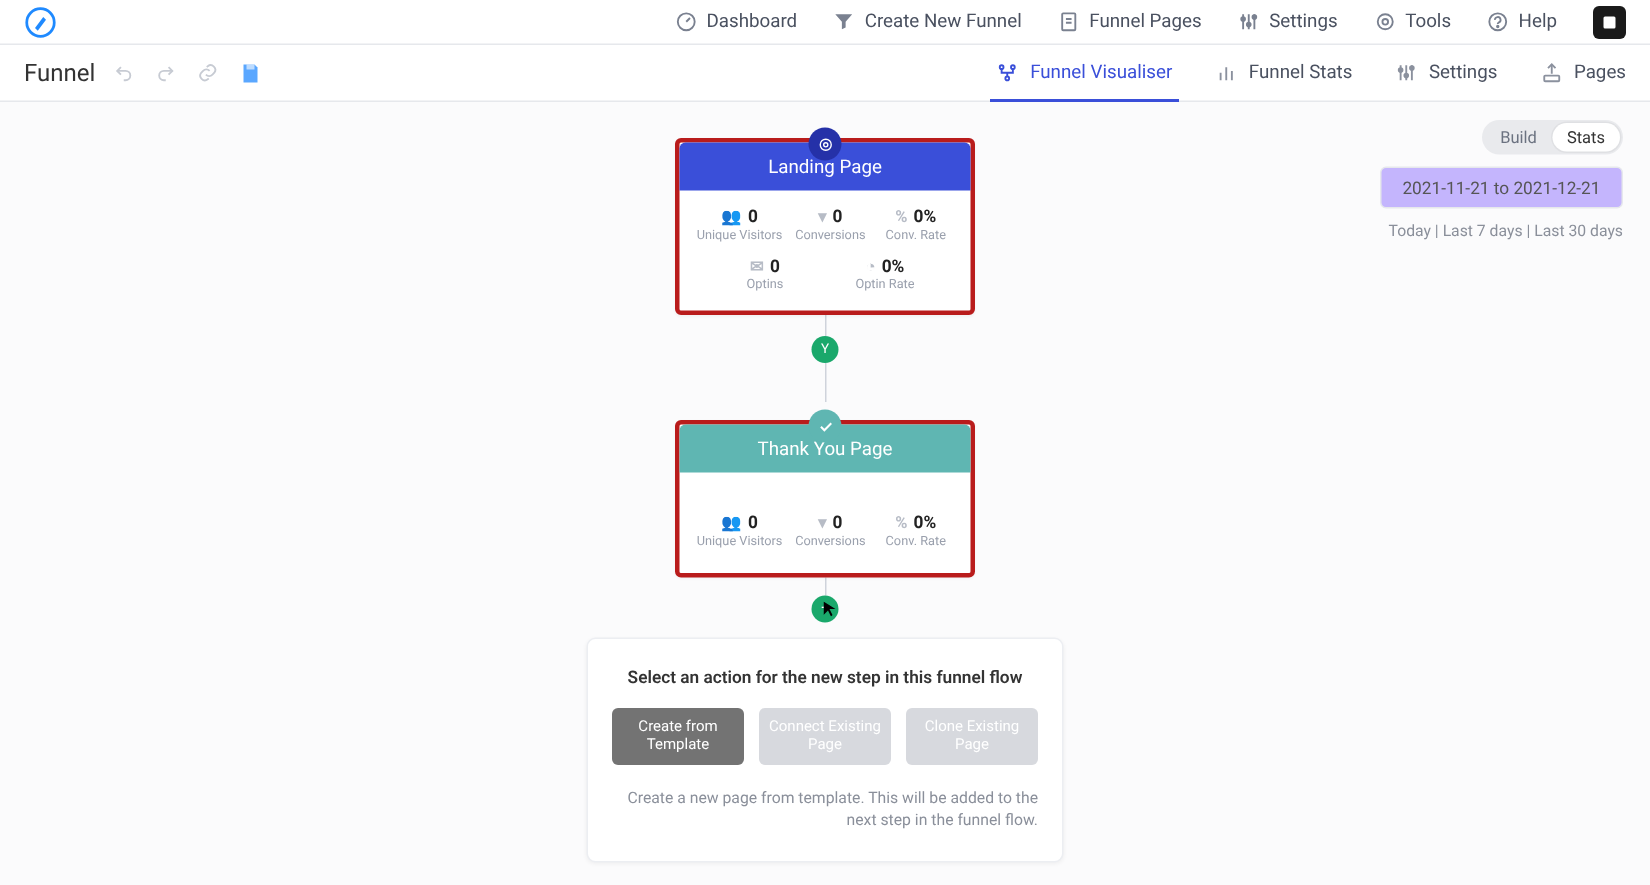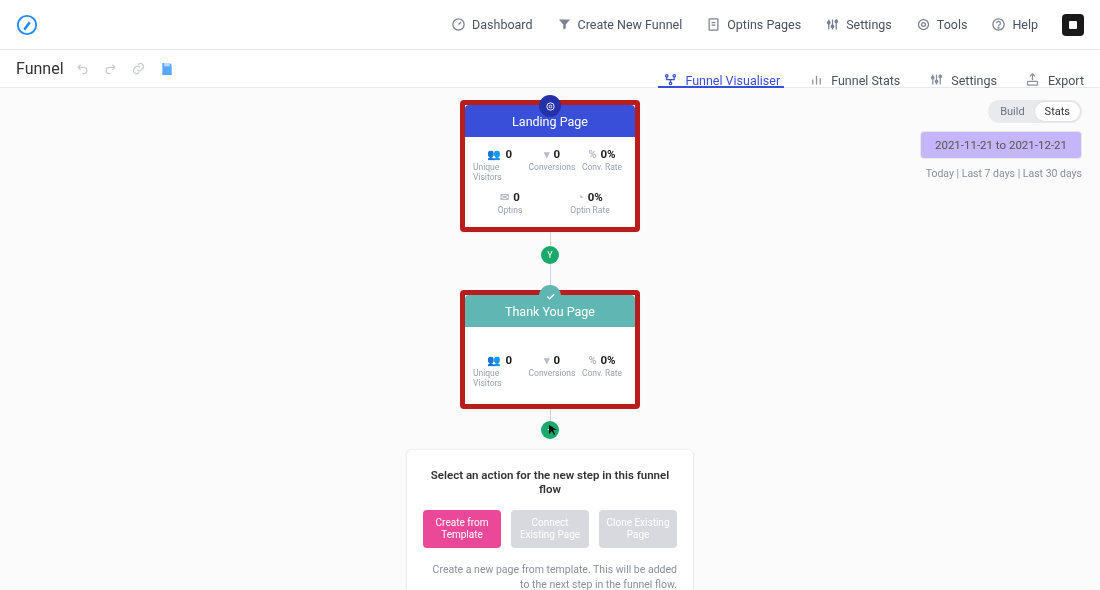--- a/index.html
+++ b/index.html
@@ -11,75 +11,75 @@
     --teal:#5fb6b2;
     --green:#27ae60;
     --badge-green:#1aa86b;
     --bg:#fbfbfc;
     --chip-bg:#e9eaed;
   }
   *{box-sizing:border-box;font-family:-apple-system,BlinkMacSystemFont,"Segoe UI",Roboto,Arial,sans-serif;}
   body{margin:0;padding:0;width:1100px;height:590px;background:var(--bg);color:var(--text);overflow:hidden;}
 
   
-  .topbar{height:50px;background:#fff;border-bottom:1px solid var(--border);display:flex;align-items:center;padding:0 16px;}
+  .topbar{height:30px;background:#fff;border-bottom:1px solid var(--border);display:flex;align-items:center;padding:0 16px;}
   .logo{display:flex;align-items:center;gap:6px;color:#1f8aff;font-weight:700;}
   .logo svg{display:block;}
   .topnav{margin-left:auto;display:flex;align-items:center;gap:24px;font-size:12.5px;color:#4a5160;}
   .topnav .item{display:flex;align-items:center;gap:6px;cursor:pointer;}
   .topnav .item .ico{color:#7a8190;width:15px;height:15px;display:inline-flex;align-items:center;justify-content:center;}
   .avatar{width:22px;height:22px;border-radius:4px;background:#1a1a1a;display:flex;align-items:center;justify-content:center;color:#fff;font-size:10px;}
 
   
   .subbar{height:38px;background:#fff;border-bottom:1px solid var(--border);display:flex;align-items:center;padding:0 16px;}
   .subleft{display:flex;align-items:center;gap:10px;font-size:16px;color:#333;}
   .tool{width:18px;height:18px;display:inline-flex;align-items:center;justify-content:center;color:#c7cbd3;}
   .subright{margin-left:auto;display:flex;align-items:center;gap:28px;font-size:12.5px;color:#4a5160;}
-  .subright .sitem{display:flex;align-items:flex-end;gap:7px;cursor:pointer;padding-bottom:0;position:relative;height:38px;}
+  .subright .sitem{display:flex;align-items:center;gap:7px;cursor:pointer;padding-bottom:0;position:relative;height:38px;}
   .subright .sitem.active{color:#3a4fd9;}
   .subright .sitem.active::after{content:"";position:absolute;left:-4px;right:-4px;bottom:0;height:2px;background:#3a4fd9;}
   .sitem .ico{color:#8b919e;width:16px;height:16px;display:inline-flex;align-items:center;justify-content:center;}
   .sitem.active .ico{color:#3a4fd9;}
 
   
   .canvas{position:relative;width:100%;height:calc(590px - 76px);}
   .right-panel{position:absolute;top:12px;right:18px;display:flex;flex-direction:column;align-items:flex-end;gap:8px;}
   .toggle{display:flex;background:var(--chip-bg);border-radius:999px;padding:2px;font-size:11px;color:#6b7280;}
   .toggle .seg{padding:3px 10px;border-radius:999px;cursor:pointer;}
   .toggle .seg.active{background:#fff;color:#333;box-shadow:0 0 0 1px rgba(0,0,0,0.04);}
   .daterange{border:1px solid var(--border);background:#c4b5fd;border-radius:4px;padding:6px 14px;font-size:11.5px;color:#555;}
   .quicklinks{font-size:10.5px;color:#8a8f9a;}
   .quicklinks span{cursor:pointer;}
 
   
   .flow{position:absolute;left:50%;transform:translateX(-50%);top:12px;width:280px;display:flex;flex-direction:column;align-items:center;}
-  .card{width:180px;background:#fff;border:5px solid #b91c1c;border-radius:4px;box-shadow:0 1px 2px rgba(0,0,0,0.04);position:relative;margin-top:0;}
+  .card{width:200px;background:#fff;border:3px solid #b91c1c;border-radius:4px;box-shadow:0 1px 2px rgba(0,0,0,0.04);position:relative;margin-top:12px;}
   .card .badge{position:absolute;top:-10px;left:50%;transform:translateX(-50%);width:22px;height:22px;border-radius:50%;display:flex;align-items:center;justify-content:center;color:#fff;font-size:11px;}
   .card.landing .badge{background:#2531a8;}
   .card.thankyou .badge{background:var(--teal);}
   .card .head{padding:9px 8px 8px;color:#fff;font-size:12.5px;text-align:center;border-radius:4px 4px 0 0;}
   .card.landing .head{background:var(--blue);}
   .card.thankyou .head{background:var(--teal);}
   .card .body{padding:10px 8px 12px;}
   .statsrow{display:flex;justify-content:space-around;margin-bottom:8px;}
   .stat{display:flex;flex-direction:column;align-items:center;min-width:50px;}
   .stat .v{display:flex;align-items:center;gap:4px;font-size:11.5px;font-weight:700;color:#222;}
   .stat .v .sico{color:#b7bcc6;font-size:11px;}
   .stat .l{font-size:8.5px;color:#9aa0ad;margin-top:1px;}
 
   .connector{width:1px;height:14px;background:#cfd3db;}
   .node{width:18px;height:18px;border-radius:50%;background:var(--badge-green);color:#fff;font-size:9px;display:flex;align-items:center;justify-content:center;cursor:pointer;}
   .node.plus{background:var(--badge-green);}
 
   
-  .action{width:288px;background:#fff;border:1px solid #eceef2;border-radius:6px;box-shadow:0 1px 3px rgba(0,0,0,0.05);padding:18px 16px 20px;margin-top:10px;text-align:center;}
+  .action{width:318px;background:#fff;border:1px solid #eceef2;border-radius:6px;box-shadow:0 1px 3px rgba(0,0,0,0.05);padding:18px 16px 20px;margin-top:10px;text-align:center;}
   .action .title{font-size:11.5px;font-weight:600;color:#333;margin-bottom:14px;}
   .action .btns{display:flex;gap:10px;justify-content:center;margin-bottom:14px;}
   .action .btn{flex:1;min-height:38px;border-radius:4px;font-size:10px;display:flex;align-items:center;justify-content:center;text-align:center;padding:4px 6px;line-height:1.25;cursor:pointer;}
-  .action .btn.primary{background:#ec4899;color:#fff;}
+  .action .btn.primary{background:#737373;color:#fff;}
   .action .btn.secondary{background:#d7d9de;color:#fff;}
   .action .desc{font-size:10.5px;color:#8a8f9a;line-height:1.45;text-align:right;}
 
   svg{display:block;}
 </style>
 </head>
 <body>
 
 <div class="topbar">
   <div class="logo">
@@ -107,21 +107,21 @@
       <span>Create New Funnel</span>
     </div>
     <div class="item">
       <span class="ico">
         <svg width="15" height="15" viewBox="0 0 24 24" fill="none" stroke="currentColor" stroke-width="2">
             <rect x="5" y="3" width="14" height="18" rx="1"></rect>
             <line x1="9" y1="9" x2="15" y2="9"></line>
             <line x1="9" y1="13" x2="15" y2="13"></line>
           </svg>
       </span>
-      <span>Optins Pages</span>
+      <span>Funnel Pages</span>
     </div>
     <div class="item">
       <span class="ico">
         <svg width="15" height="15" viewBox="0 0 24 24" fill="none" stroke="currentColor" stroke-width="2">
             <line x1="6" y1="4" x2="6" y2="20"></line>
             <line x1="12" y1="4" x2="12" y2="20"></line>
             <line x1="18" y1="4" x2="18" y2="20"></line>
             <circle cx="6" cy="9" r="2" fill="currentColor"></circle>
             <circle cx="12" cy="15" r="2" fill="currentColor"></circle>
             <circle cx="18" cy="7" r="2" fill="currentColor"></circle>
@@ -220,21 +220,21 @@
       <span>Settings</span>
     </div>
     <div class="sitem">
       <span class="ico">
         <svg width="15" height="15" viewBox="0 0 24 24" fill="none" stroke="currentColor" stroke-width="2">
             <path d="M12 3v10"></path>
             <path d="M8 7l4-4 4 4"></path>
             <rect x="4" y="15" width="16" height="6" rx="1"></rect>
           </svg>
       </span>
-      <span>Export</span>
+      <span>Pages</span>
     </div>
   </div>
 </div>
 
 <div class="canvas">
 
   <div class="right-panel">
     <div class="toggle">
       <div class="seg">Build</div>
       <div class="seg active">Stats</div>

